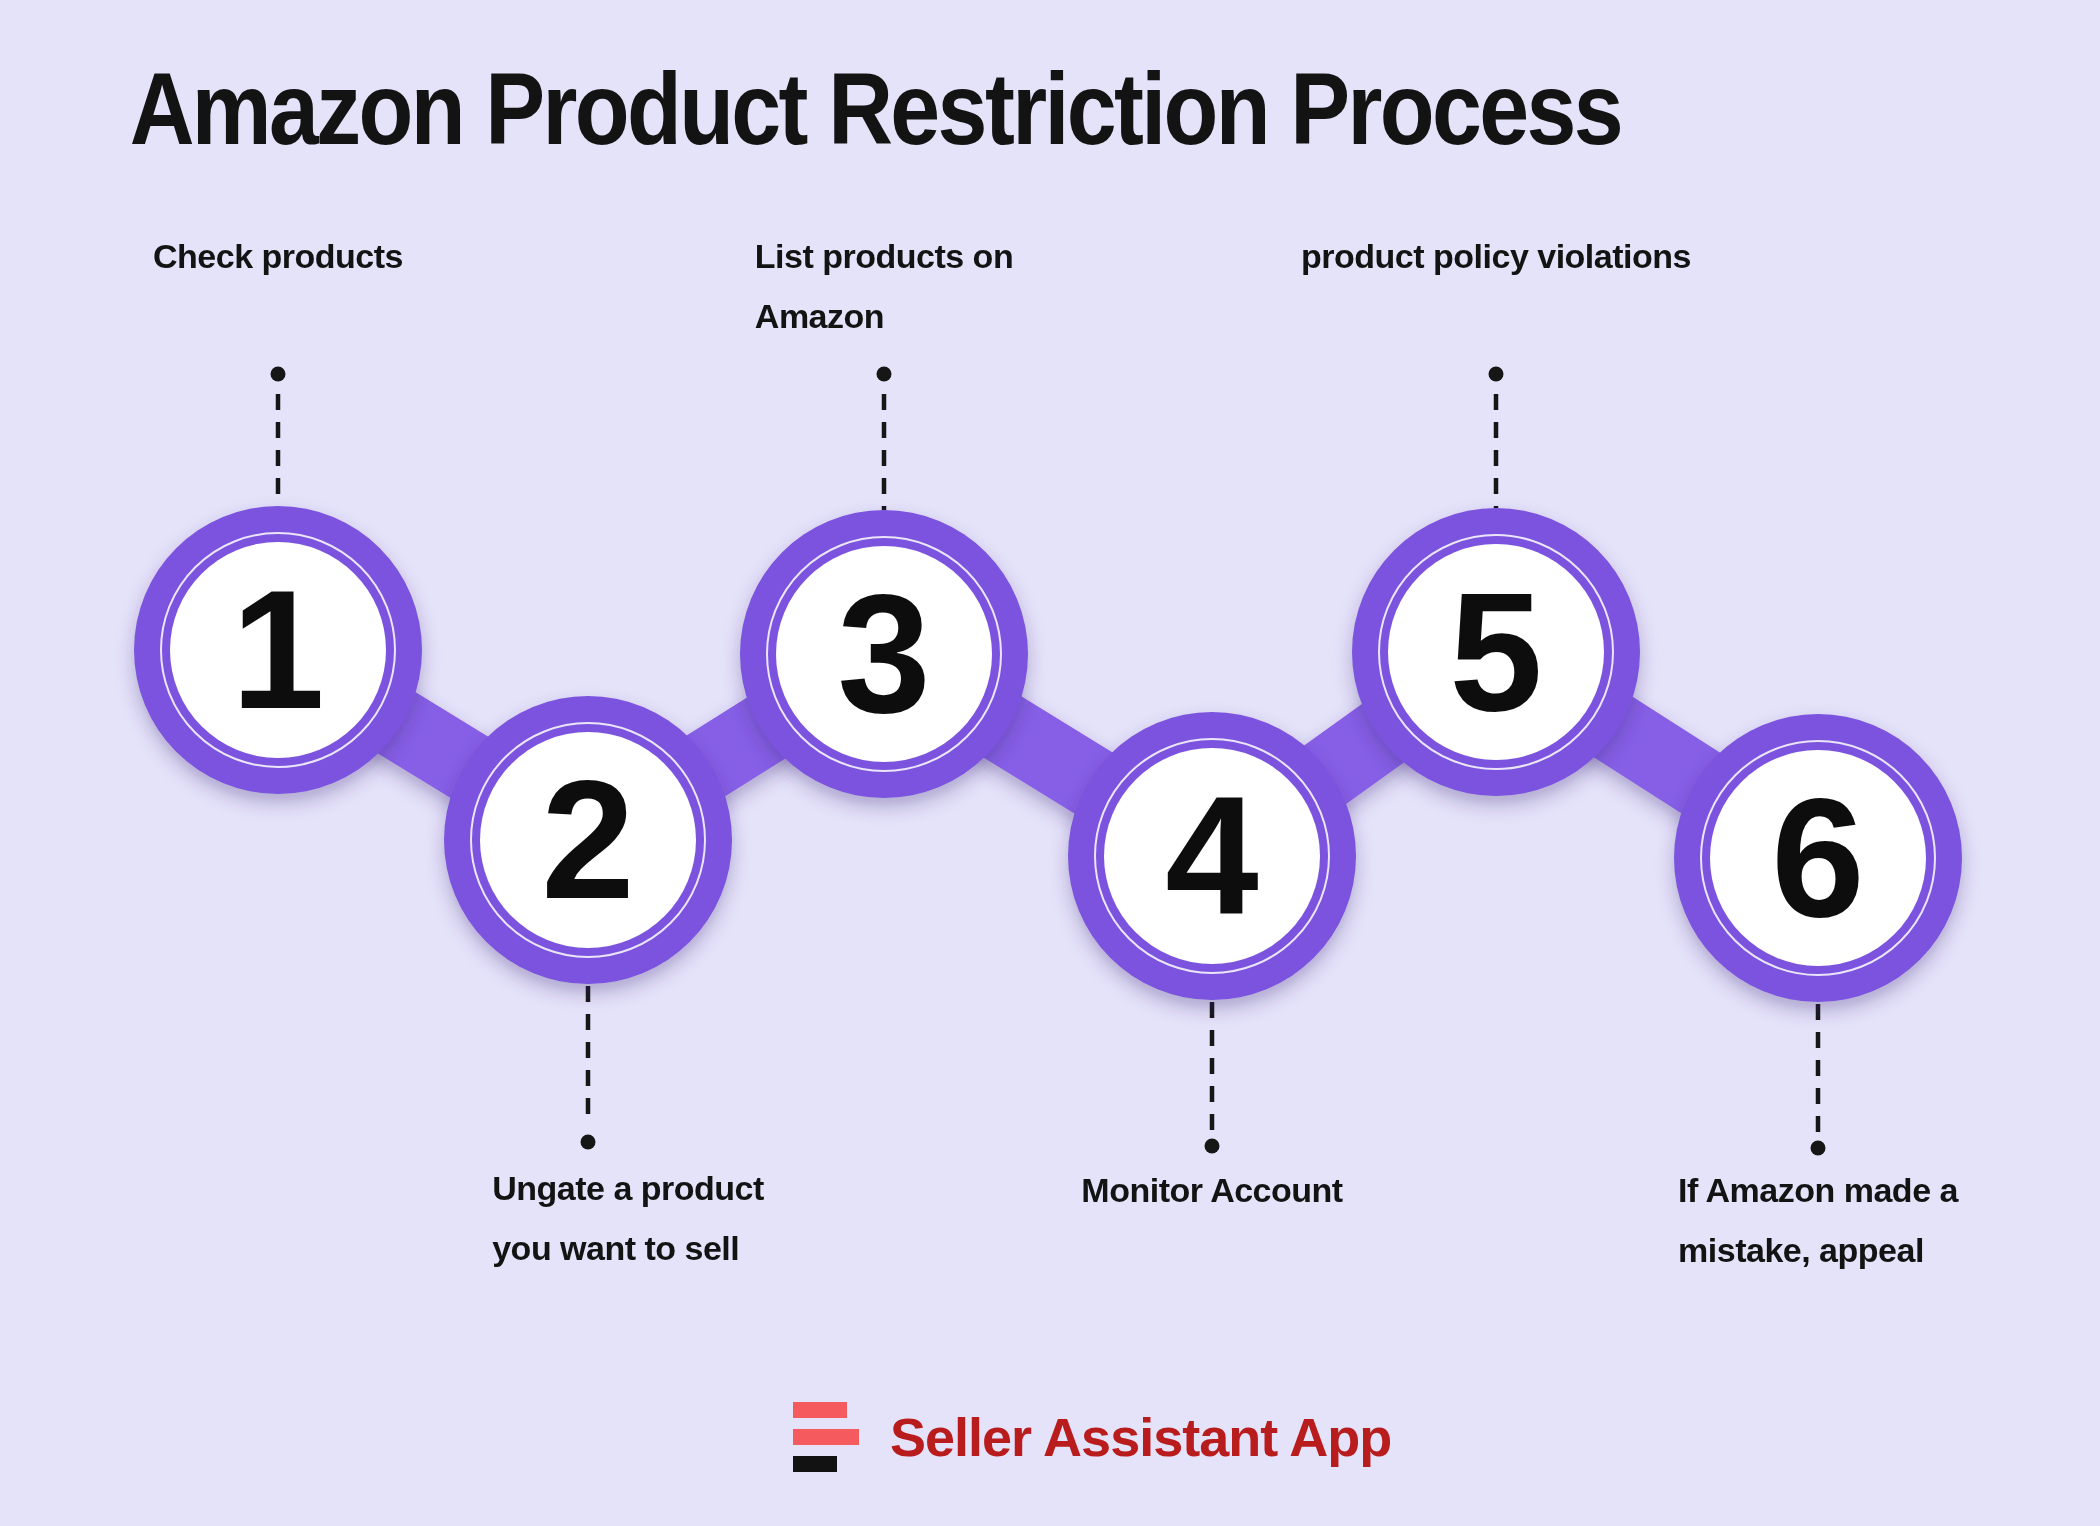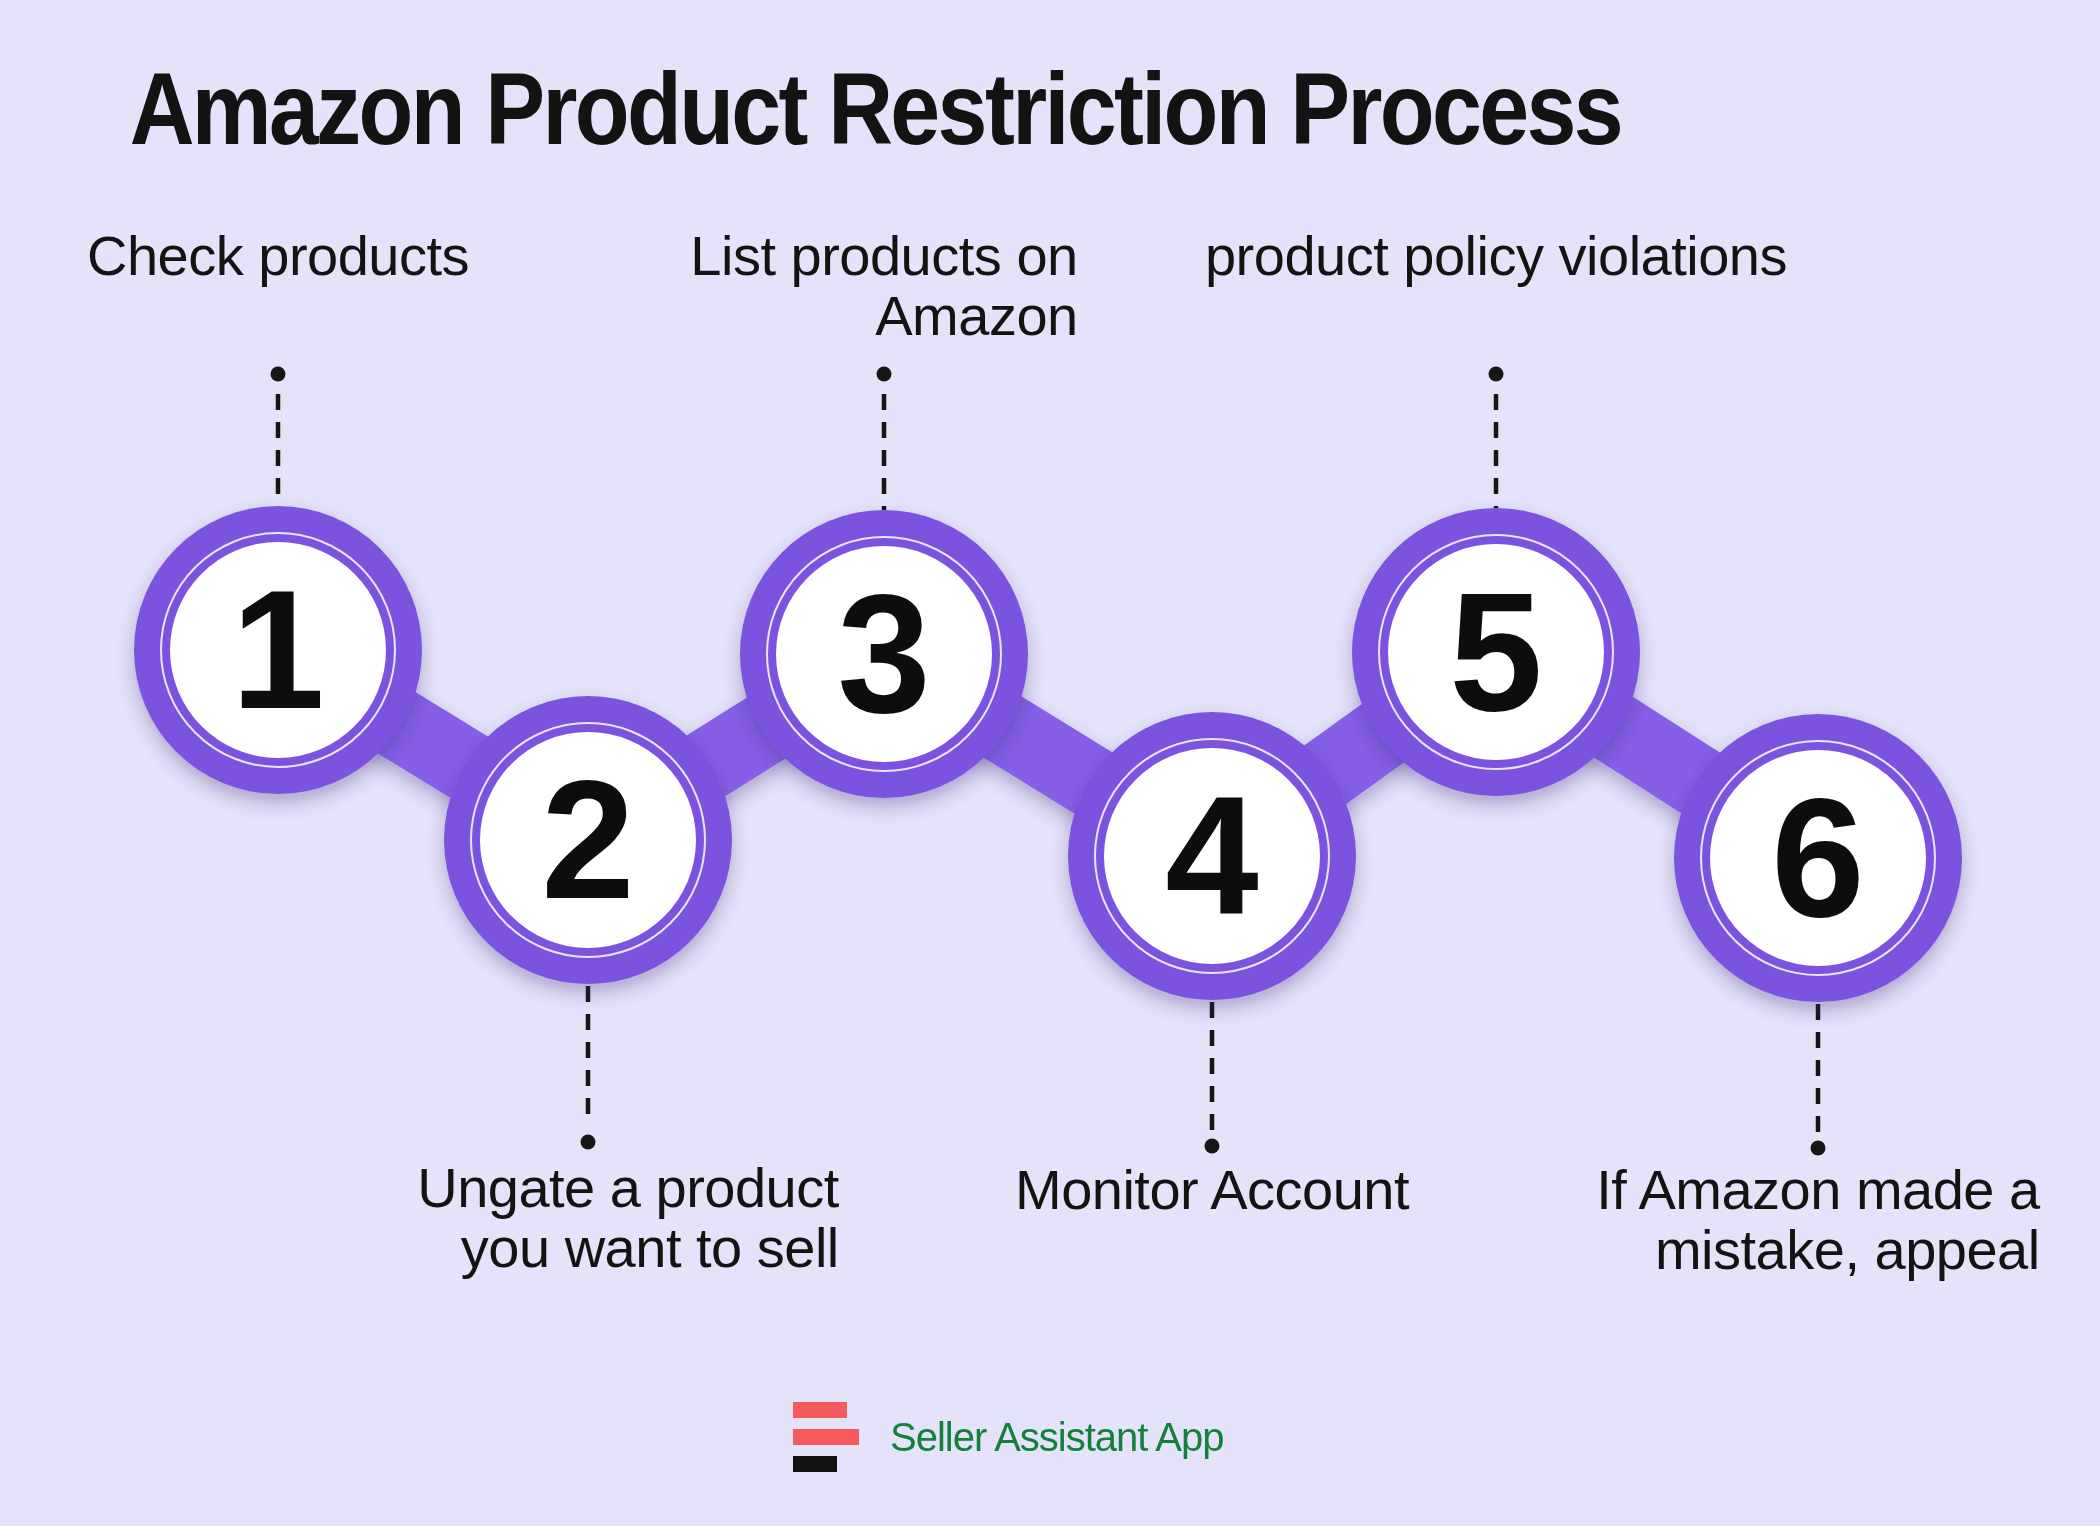--- a/index.html
+++ b/index.html
@@ -12,43 +12,43 @@
   }
   .title{
     position:absolute;left:0;top:50px;width:2100px;
     text-align:left;
     font-size:102px;font-weight:800;color:#131313;
     letter-spacing:-3px;line-height:118px;padding-left:28px;
   }
   .title .squeeze{display:inline-block;transform:scaleX(0.88);transform-origin:center;}
   .step-label{
     position:absolute;
-    text-align:right;white-space:nowrap;
-    font-size:56px;font-weight:400;color:#131313;
+    text-align:left;white-space:nowrap;
+    font-size:34px;font-weight:700;color:#131313;
     line-height:60px;letter-spacing:-0.5px;
     transform:translateX(-50%);
   }
   .step-number{
     position:absolute;
     transform:translate(-50%,-50%);
     font-size:168px;font-weight:800;color:#0d0d0d;
     line-height:168px;
   }
   svg{position:absolute;left:0;top:0;}
   .dashline{stroke:#161616;stroke-width:4.5;stroke-dasharray:16 12;}
   .dashdot{fill:#161616;}
   .hairline{fill:none;stroke:#ffffff;stroke-width:2;opacity:.85;}
   .logo{position:absolute;left:793px;top:1402px;width:600px;height:80px;}
   .logo .bar{position:absolute;left:0;height:16px;}
   .logo .bar1{top:0;width:54px;background:#F55A5E;}
   .logo .bar2{top:27px;width:66px;background:#F55A5E;}
   .logo .bar3{top:54px;width:44px;background:#121212;}
   .logo .brand{
     position:absolute;left:97px;top:-3px;
-    font-size:40px;font-weight:400;color:#15803d;
+    font-size:54px;font-weight:700;color:#b91c1c;
     letter-spacing:-1px;line-height:76px;white-space:nowrap;
   }
 </style>
 </head>
 <body>
 
 <div id="canvas">
 
   <div class="title">
     <span class="squeeze">Amazon Product Restriction Process</span>

